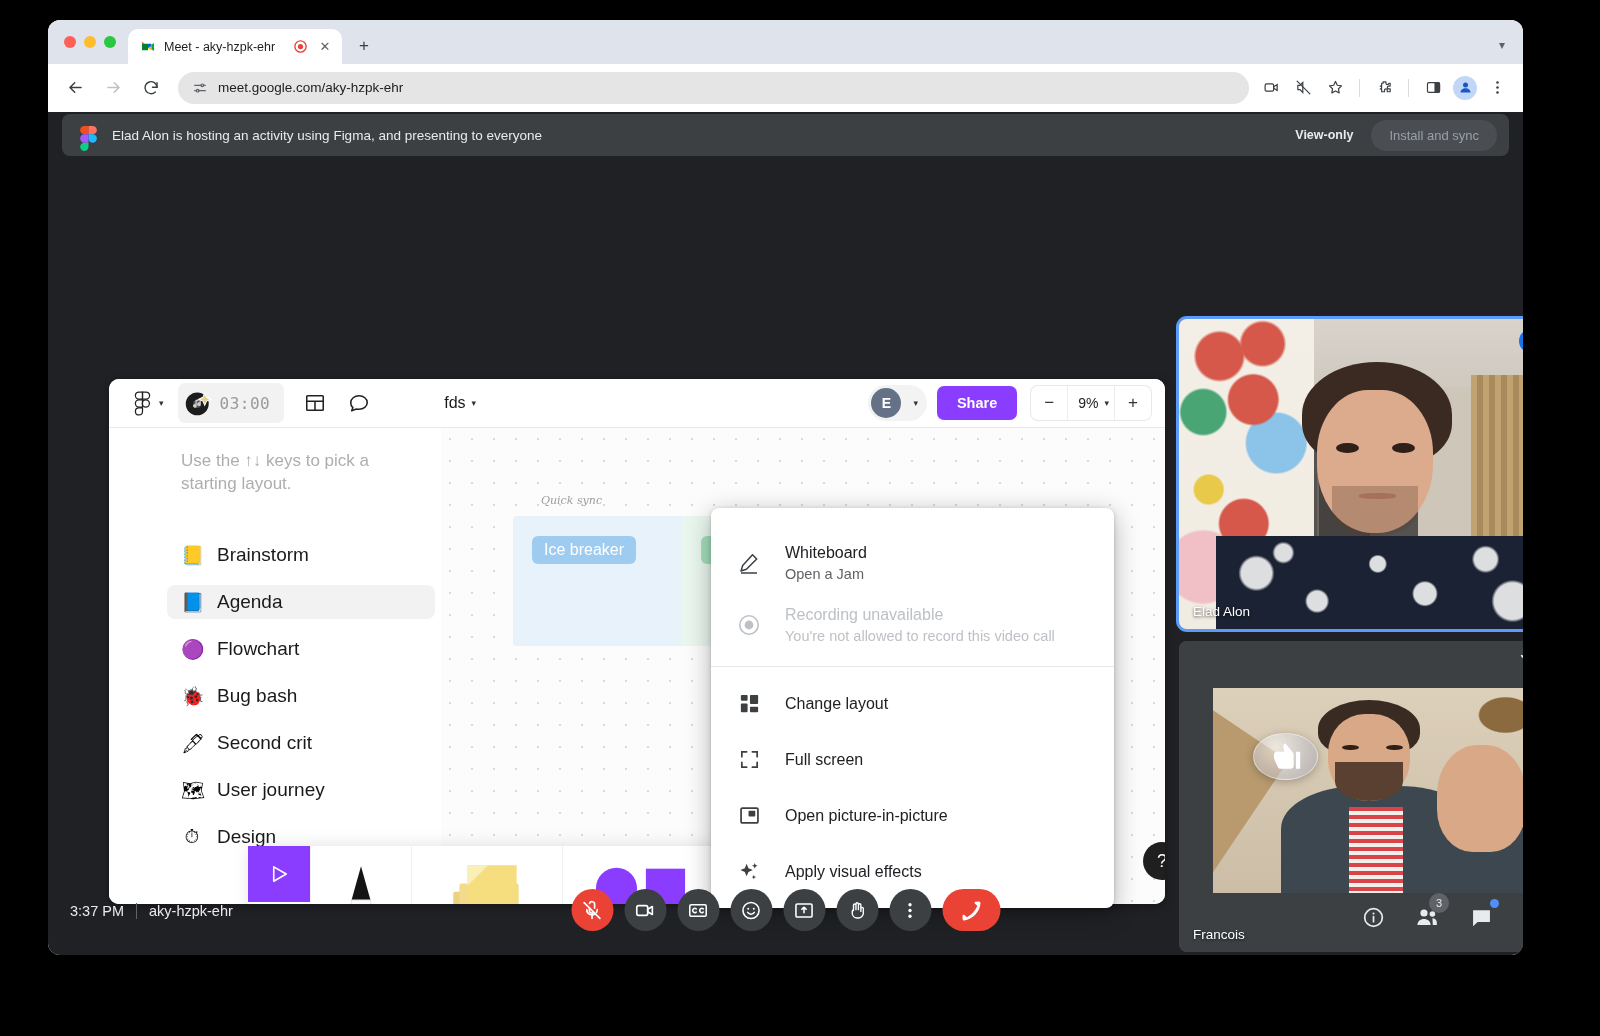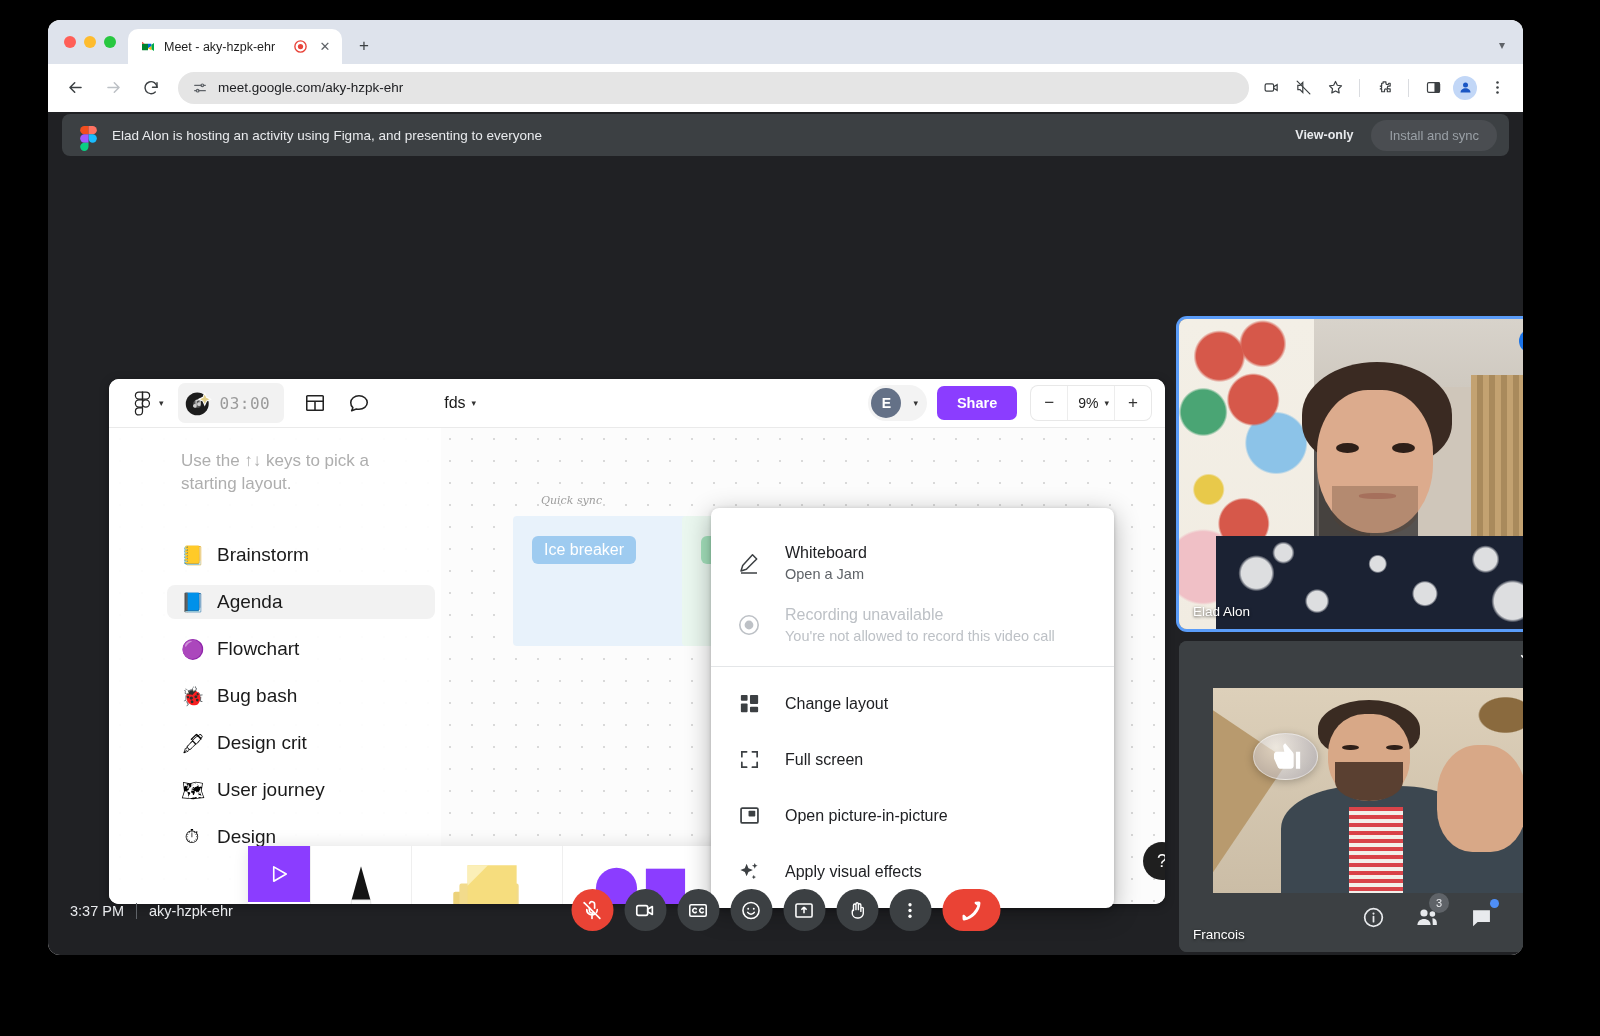--- a/index.html
+++ b/index.html
@@ -574,21 +574,21 @@
               <div class="layout-item">
                 <span class="emo">🟣</span>
                 <span class="lbl">Flowchart</span>
               </div>
               <div class="layout-item">
                 <span class="emo">🐞</span>
                 <span class="lbl">Bug bash</span>
               </div>
               <div class="layout-item">
                 <span class="emo">🖋</span>
-                <span class="lbl">Design crit</span>
+                <span class="lbl">Second crit</span>
               </div>
               <div class="layout-item">
                 <span class="emo">🗺</span>
                 <span class="lbl">User journey</span>
               </div>
               <div class="layout-item">
                 <span class="emo">⏱</span>
                 <span class="lbl">Design</span>
               </div>
             </div>

